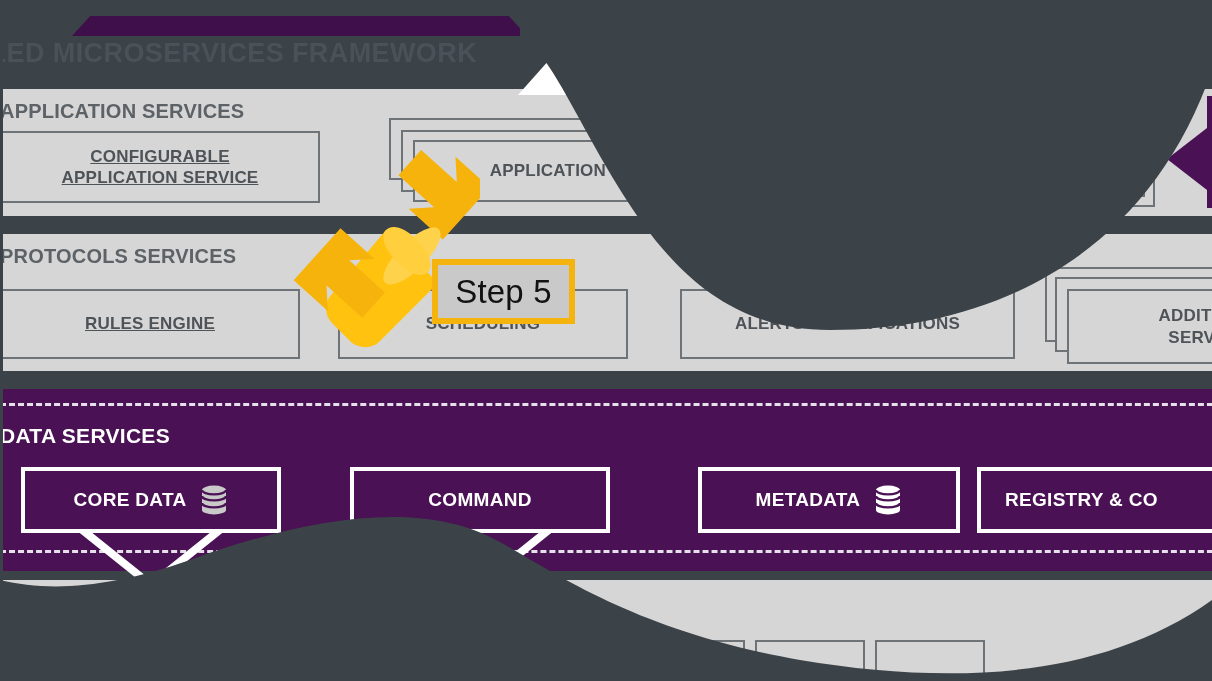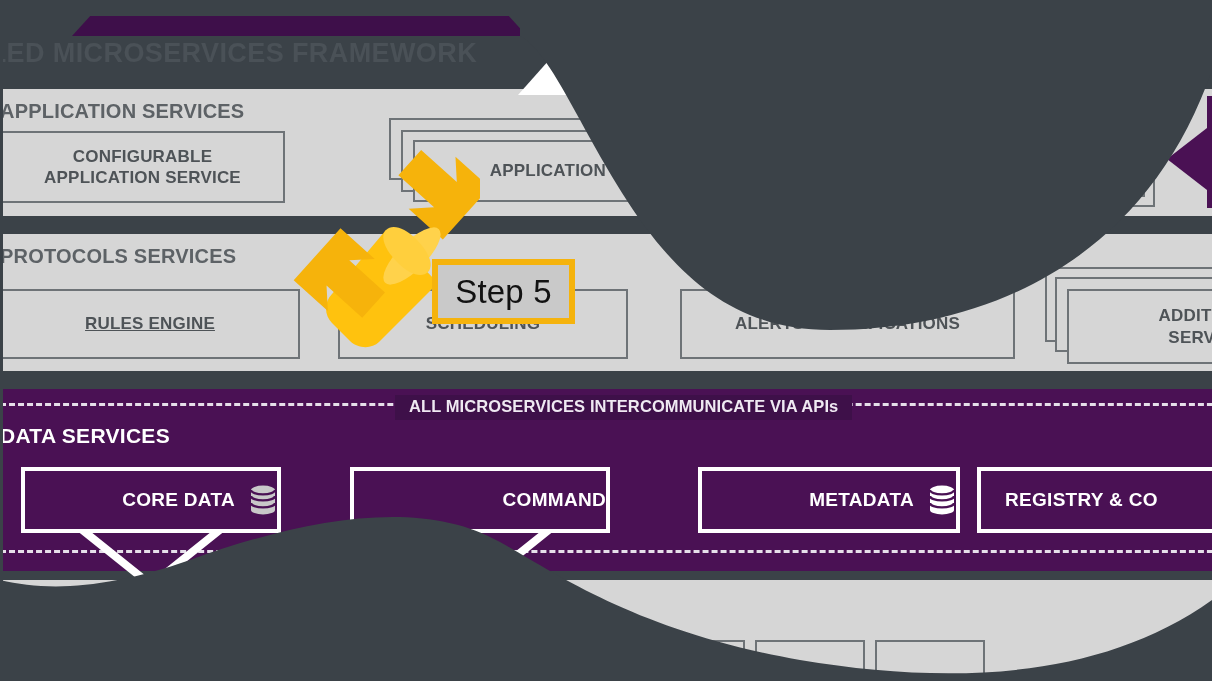--- a/index.html
+++ b/index.html
@@ -93,21 +93,21 @@
     position: absolute; left: 440px; top: 6px;
     padding: 2px 14px 4px 14px;
     background: #3e1049;
     font-size: 16.5px; font-weight: bold; color: #efe9f2;
     letter-spacing: 0.1px; white-space: nowrap;
   }
   .pbx {
     position: absolute;
     background: #4a1154;
     border: 4px solid #ffffff;
-    display: flex; align-items: center; justify-content: flex-end;
+    display: flex; align-items: center; justify-content: center;
     gap: 14px;
     font-size: 19px; font-weight: bold; color: #ffffff;
     letter-spacing: 0.3px; white-space: nowrap;
   }
   .db-icon { display: inline-block; width: 28px; height: 30px; }
 
   .vconn { position: absolute; }
   .vconn svg { display: block; }
 
   
@@ -178,21 +178,21 @@
   <div id="diagram">
 
     <div class="banner">
       <div class="banner-trapezoid"></div>
       <div class="banner-title">OUPLED MICROSERVICES FRAMEWORK</div>
     </div>
 
     <div class="panel" id="row-app">
       <div class="panel-label">APPLICATION SERVICES</div>
 
-      <div class="bx" style="left:45px; top:42px; width:285px; height:72px;">
+      <div class="bx" style="left:45px; top:42px; width:320px; height:72px;text-decoration:underline;">
         <span>CONFIGURABLE<br>APPLICATION SERVICE</span>
       </div>
 
       <div class="bx ghost" style="left:434px; top:29px; width:362px; height:62px;"></div>
       <div class="bx ghost" style="left:446px; top:41px; width:362px; height:62px;"></div>
       <div class="bx" style="left:458px; top:51px; width:362px; height:62px;">
         <span>APPLICATION SERVICES</span>
       </div>
 
       <div style="position:absolute; left:686px; top:8px; width:240px; text-align:center;
@@ -225,21 +225,20 @@
       <div class="bx ghost" style="left:1090px; top:33px; width:290px; height:75px;"></div>
       <div class="bx ghost" style="left:1100px; top:43px; width:290px; height:75px;"></div>
       <div class="bx" style="left:1112px; top:55px; width:290px; height:75px;">
         <span>ADDITIONAL<br>SERVICES</span>
       </div>
     </div>
 
     <div id="row-core">
       <div class="core-dash"></div>
       <div class="core-label">DATA SERVICES</div>
-      <div class="api-note">ALL MICROSERVICES INTERCOMMUNICATE VIA APIs</div>
 
       <div class="pbx" style="left:66px; top:78px; width:260px; height:66px;">
         <span>CORE DATA</span>
         <span class="db-icon">
           <svg viewBox="0 0 28 30" width="28" height="30">
             <ellipse cx="14" cy="5" rx="12" ry="4.4" fill="#c9c9c9"></ellipse>
             <rect x="2" y="5" width="24" height="20" fill="#c9c9c9"></rect>
             <ellipse cx="14" cy="25" rx="12" ry="4.4" fill="#c9c9c9"></ellipse>
             <path d="M2,11 a12,4.4 0 0 0 24,0" fill="none" stroke="#4a1154" stroke-width="2.4"></path>
             <path d="M2,18 a12,4.4 0 0 0 24,0" fill="none" stroke="#4a1154" stroke-width="2.4"></path>

